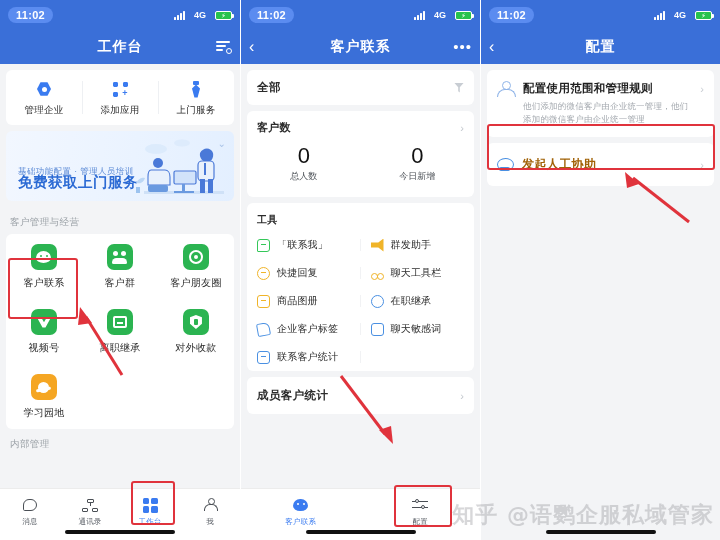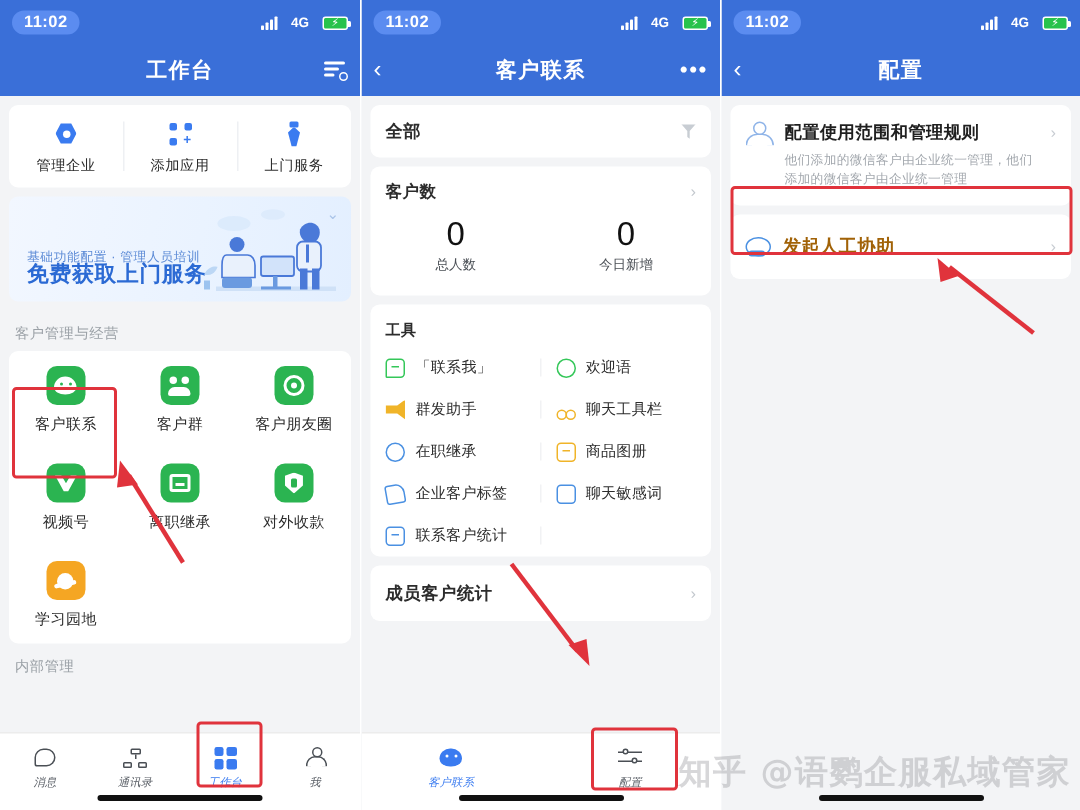--- a/index.html
+++ b/index.html
@@ -118,21 +118,21 @@
   .ic-shield{width:12px;height:14px;background:#ffffff;clip-path:polygon(50% 0,100% 16%,100% 62%,50% 100%,0 62%,0 16%);
     display:flex;align-items:center;justify-content:center;}
   .ic-shield:after{content:"";width:4px;height:6px;background:#2bb451;border-radius:1px;}
   .ic-study{width:15px;height:13px;position:relative;}
   .ic-study:before{content:"";position:absolute;left:2px;top:1px;width:11px;height:11px;border-radius:50%;background:#ffffff;}
   .ic-study:after{content:"";position:absolute;left:0;top:7px;width:15px;height:3px;border-radius:3px;background:#ffffff;transform:rotate(-12deg);}
 
   
   .tabbar { position:absolute; left:0; right:0; bottom:0; height:52px; background:#ffffff;
     border-top:1px solid #ececec; display:flex; align-items:flex-start; padding-top:7px;}
-  .tab { flex:1; text-align:center; position:relative;font-style:italic; }
+  .tab { flex:1; text-align:center; position:relative; }
   .tab-ico { height:18px; display:flex; align-items:center; justify-content:center; margin-bottom:3px;}
   .tab-lab { font-size:7.5px; color:#5c6168; letter-spacing:.2px;}
   .tab.active .tab-lab { color:#3a7bf0; }
   .bubble{width:14px;height:12px;border:1.4px solid #4a4f55;border-radius:7px 7px 7px 2px;}
   .org{width:16px;height:13px;position:relative;}
   .org i{position:absolute;border:1.3px solid #4a4f55;border-radius:1px;}
   .org i:nth-child(1){width:7px;height:4px;left:4.5px;top:0}
   .org i:nth-child(2){width:6px;height:4px;left:0;bottom:0}
   .org i:nth-child(3){width:6px;height:4px;right:0;bottom:0}
   .org b{position:absolute;left:7.5px;top:4px;width:1.3px;height:3px;background:#4a4f55;}
@@ -447,40 +447,42 @@
       <div class="card">
         <div class="tools-title">工具</div>
         <div class="tools">
           <div class="tool">
             <span class="ti bub c-green">
                 <i class="ti-in"></i>
               </span>
             <span class="tool-lab">「联系我」</span>
           </div>
           <div class="tool">
-            <span class="ti circ c-green"></span>
-            <span class="tool-lab">欢迎语</span>
-          </div>
-          <div class="tool">
             <span class="ti horn c-yellow"></span>
             <span class="tool-lab">群发助手</span>
           </div>
           <div class="tool">
+            <span class="ti circ c-yellow">
+                <i class="ti-in"></i>
+              </span>
+            <span class="tool-lab">快捷回复</span>
+          </div>
+          <div class="tool">
             <span class="ti scissors"></span>
             <span class="tool-lab">聊天工具栏</span>
           </div>
           <div class="tool">
+            <span class="ti sq c-yellow">
+                <i class="ti-in"></i>
+              </span>
+            <span class="tool-lab">商品图册</span>
+          </div>
+          <div class="tool">
             <span class="ti circ c-blue"></span>
             <span class="tool-lab">在职继承</span>
-          </div>
-          <div class="tool">
-            <span class="ti sq c-yellow">
-                <i class="ti-in"></i>
-              </span>
-            <span class="tool-lab">商品图册</span>
           </div>
           <div class="tool">
             <span class="ti tag c-blue"></span>
             <span class="tool-lab">企业客户标签</span>
           </div>
           <div class="tool">
             <span class="ti sq c-blue"></span>
             <span class="tool-lab">聊天敏感词</span>
           </div>
           <div class="tool">

